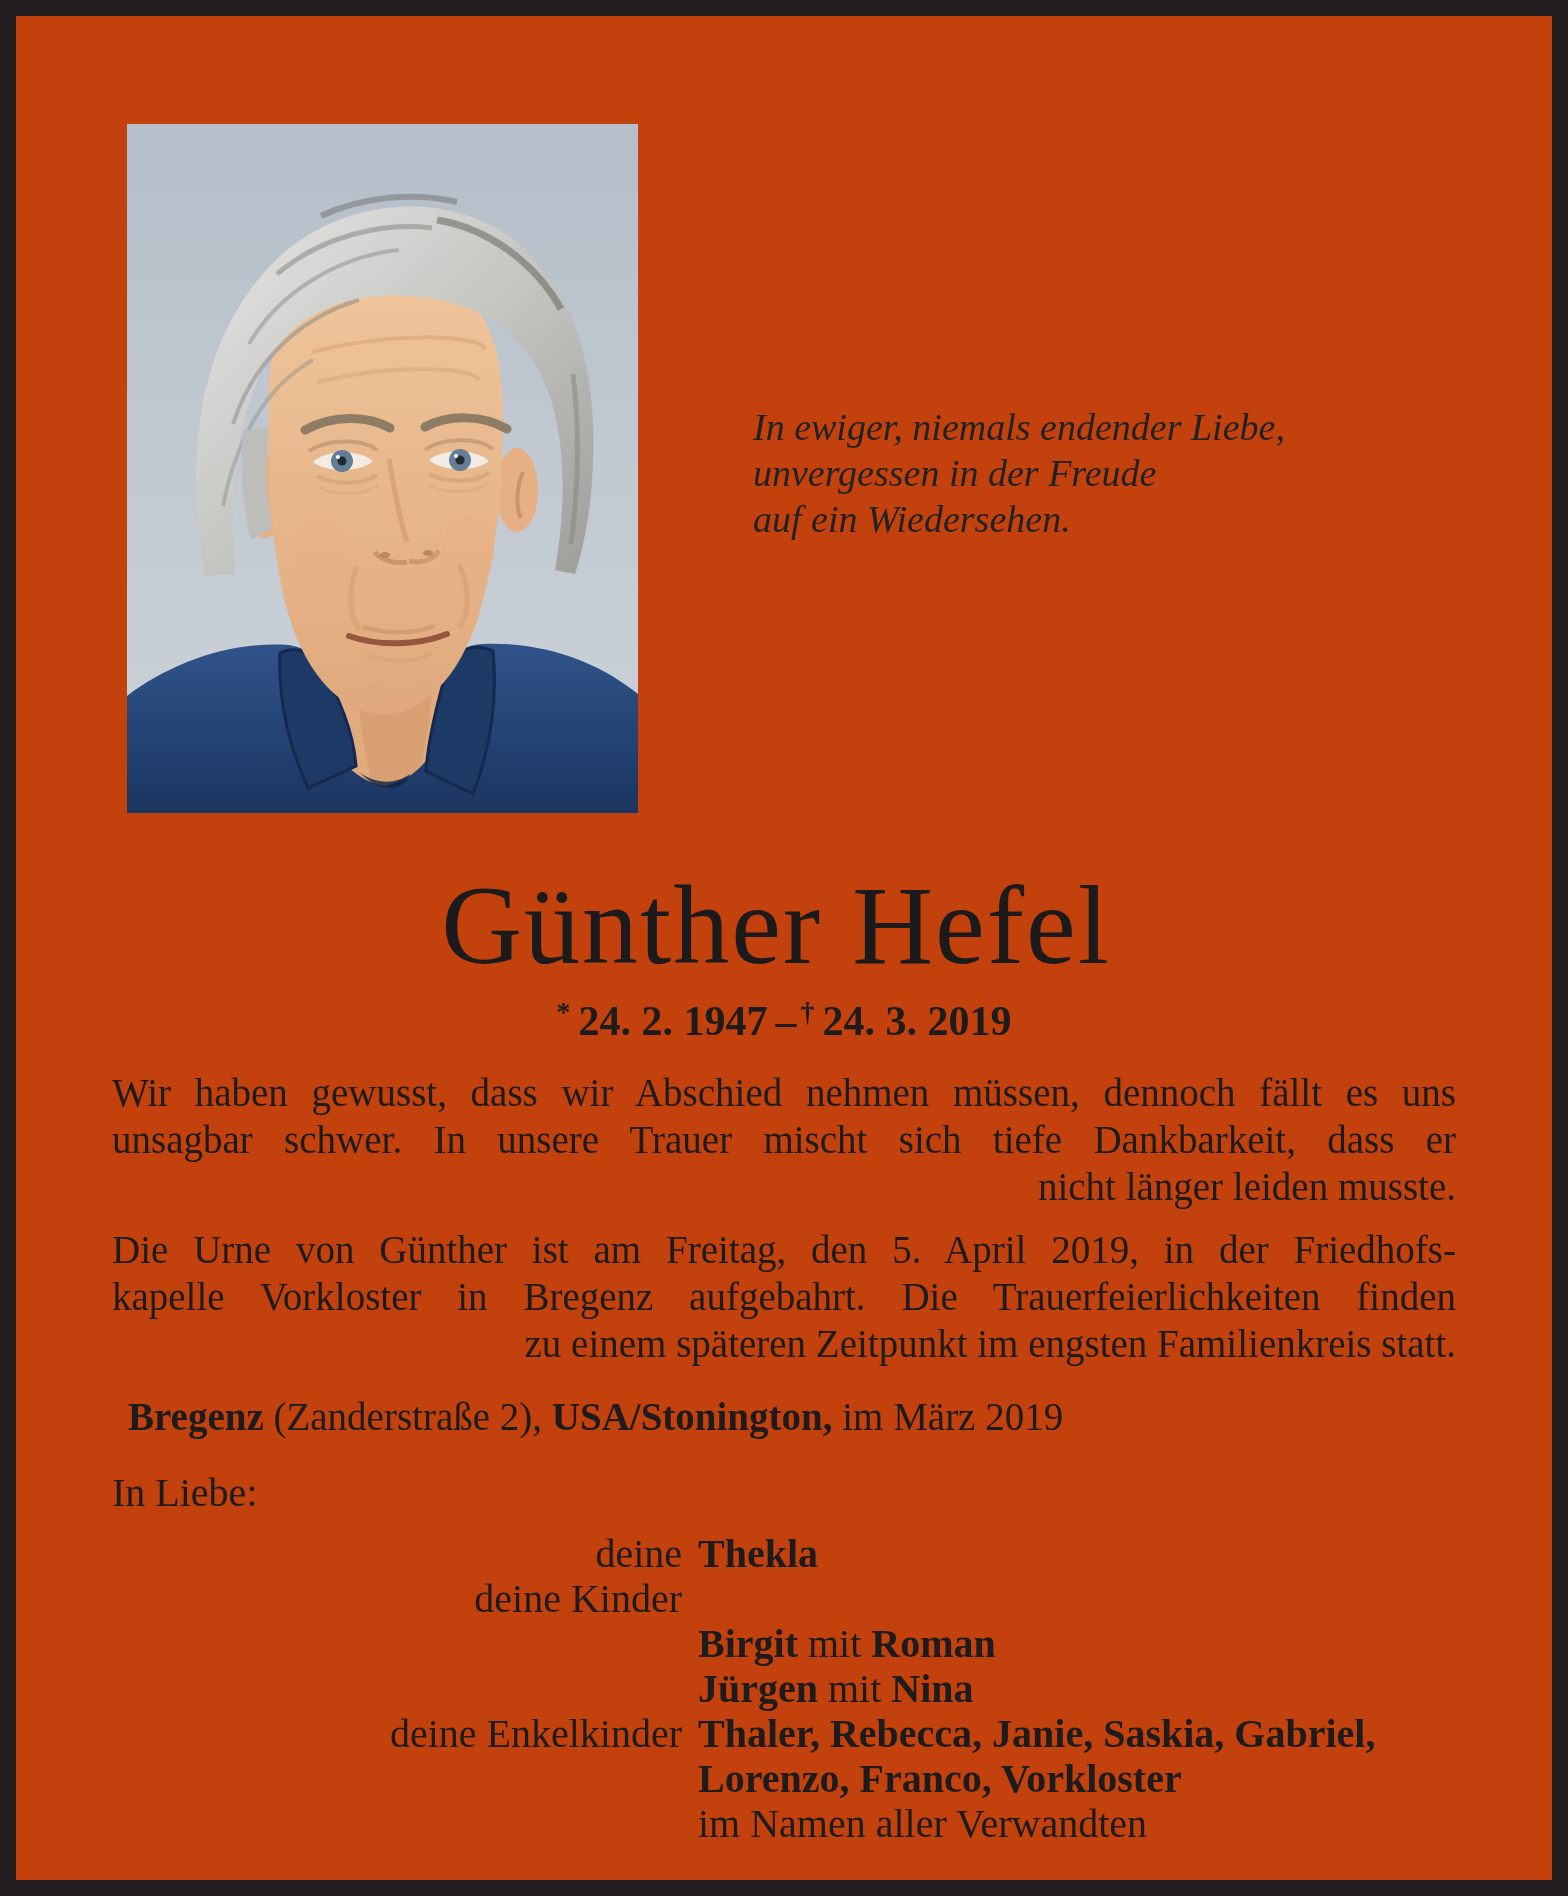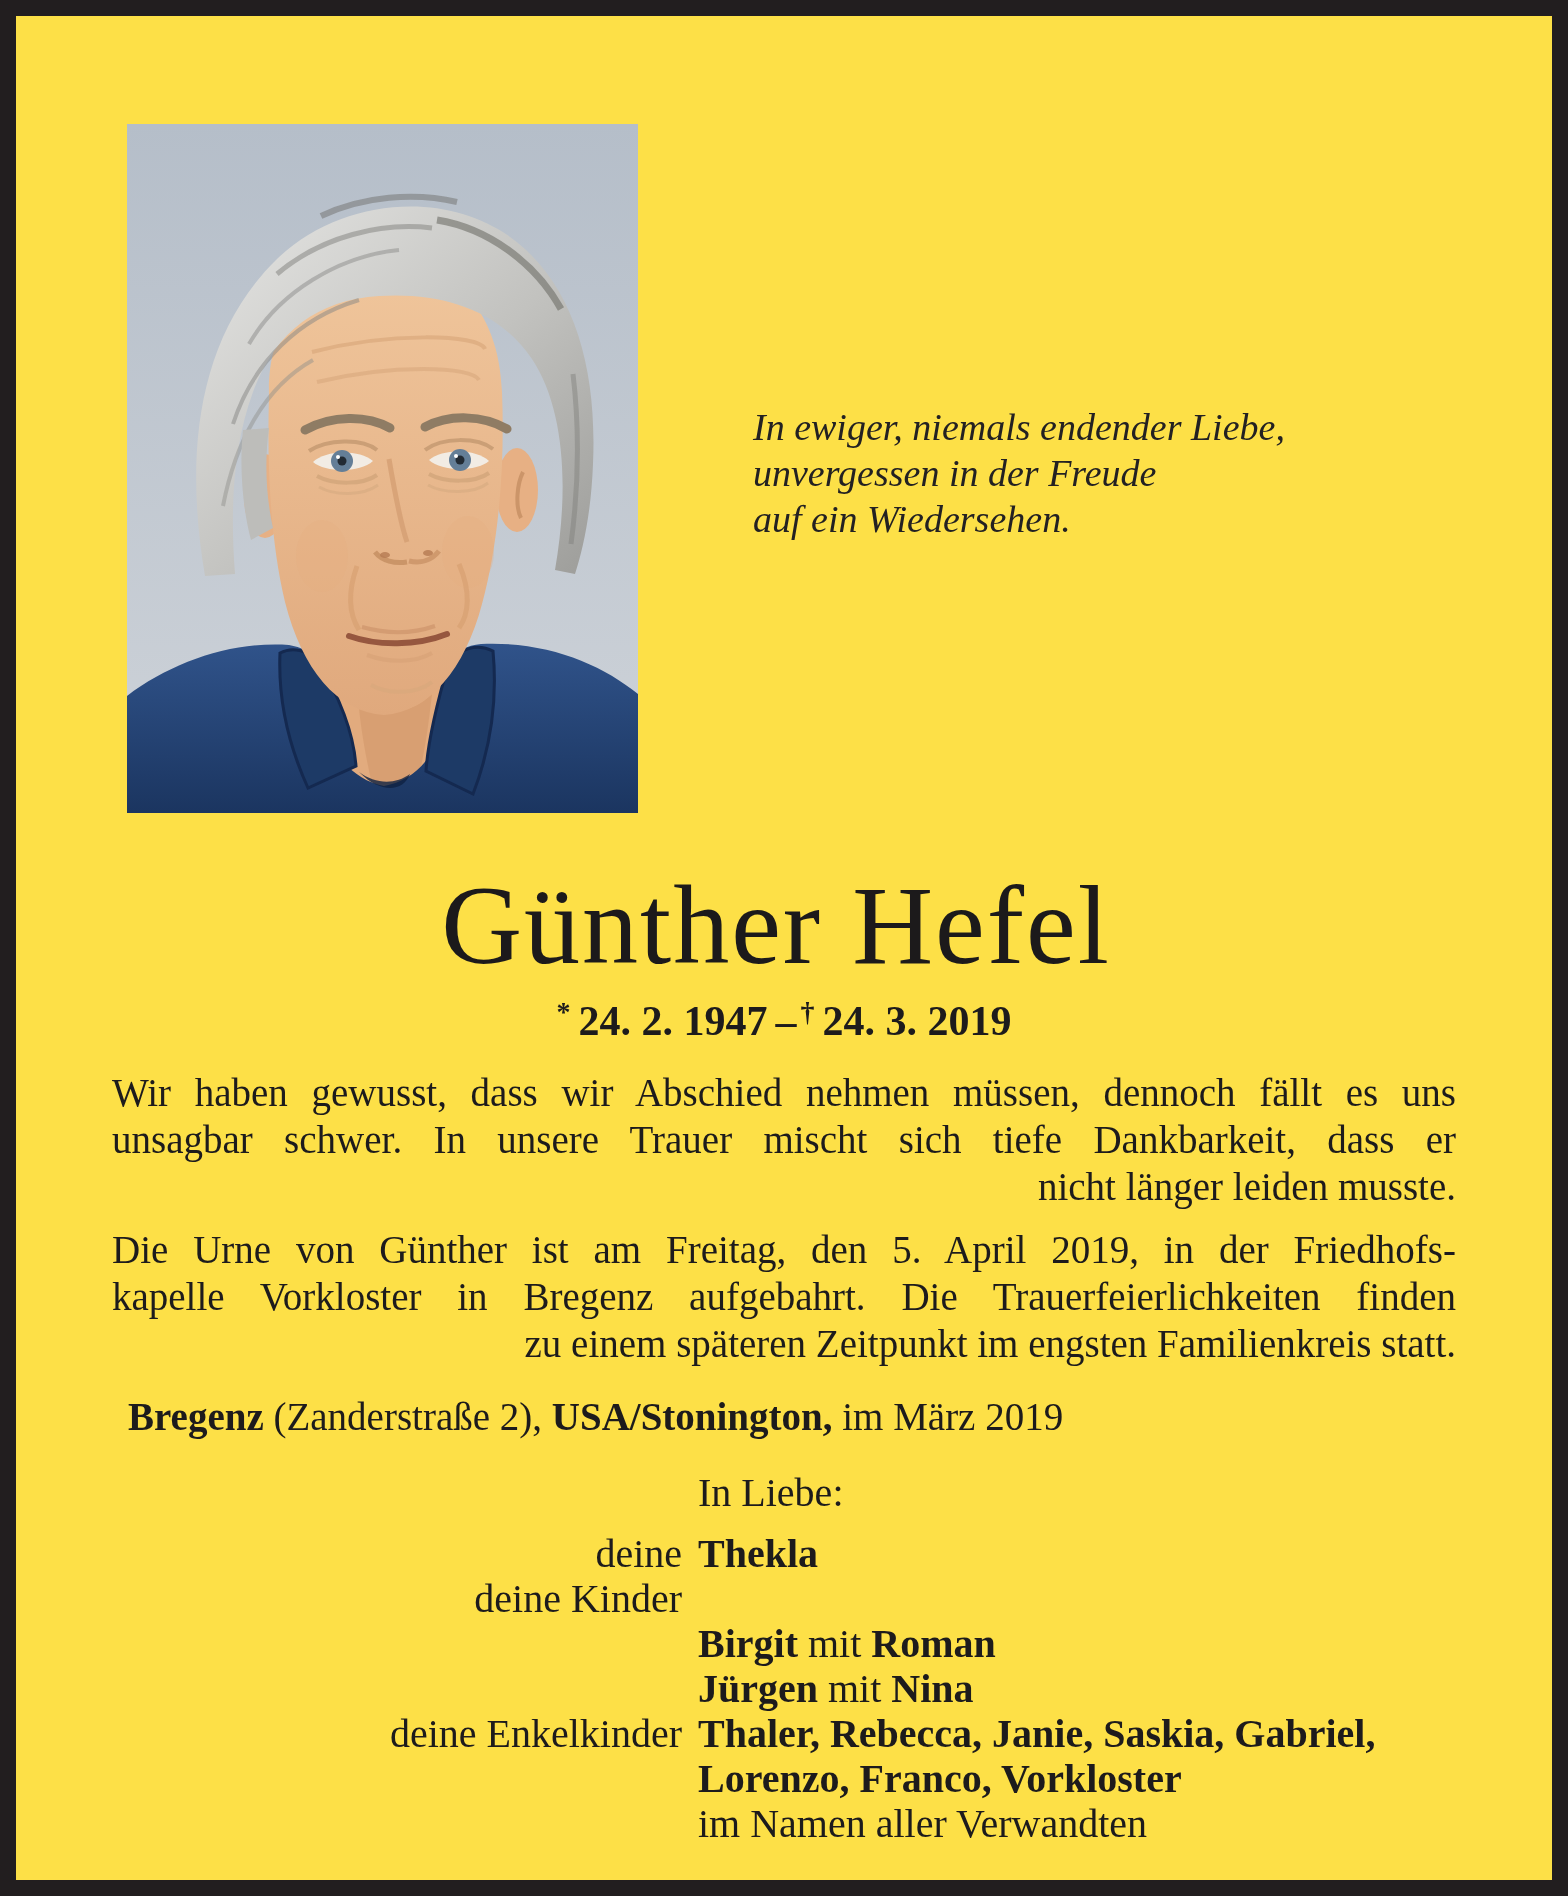--- a/index.html
+++ b/index.html
@@ -1,18 +1,18 @@
 <!DOCTYPE html>
 <html><head>
 <meta charset="utf-8">
 <style>
   html,body { margin:0; padding:0; background:#ffffff; }
   .page {
     width:1568px; height:1896px; box-sizing:border-box;
-    border:16px solid #221e1f; background:#fde047;
+    border:16px solid #221e1f; background:#c2410c;
     font-family:"Liberation Serif","DejaVu Serif",serif;
     color:#1d1b1c; position:relative; overflow:hidden;
   }
   .top-section { position:relative; height:797px; }
   .photo {
     position:absolute; left:111px; top:108px; width:511px; height:689px;
     overflow:hidden;
   }
   .photo svg { display:block; width:100%; height:100%; }
   .quote {
@@ -33,21 +33,21 @@
   .p1 { margin-top:24px; }
   .p2 { margin-top:16px; }
   .jline { text-align:justify; text-align-last:justify; }
   .lline { text-align:right; }
   .dateline { margin-top:26px;margin-left:16px; }
   b, .bold { font-weight:bold; }
   .signoff { margin-top:30px; font-size:40px; line-height:45px; }
   .srow { display:flex; }
   .slabel { width:570px; flex:none; text-align:right; padding-right:16px; }
   .snames { flex:1; text-align:left; }
-  .heading-row { margin-bottom:16px; }
+  .heading-row { margin-bottom:16px;flex-direction:column; }
 </style>
 </head>
 <body>
 
 <div class="page">
 
   <div class="top-section">
 
     <div class="photo">
       <svg viewBox="0 0 511 689" preserveAspectRatio="none">

